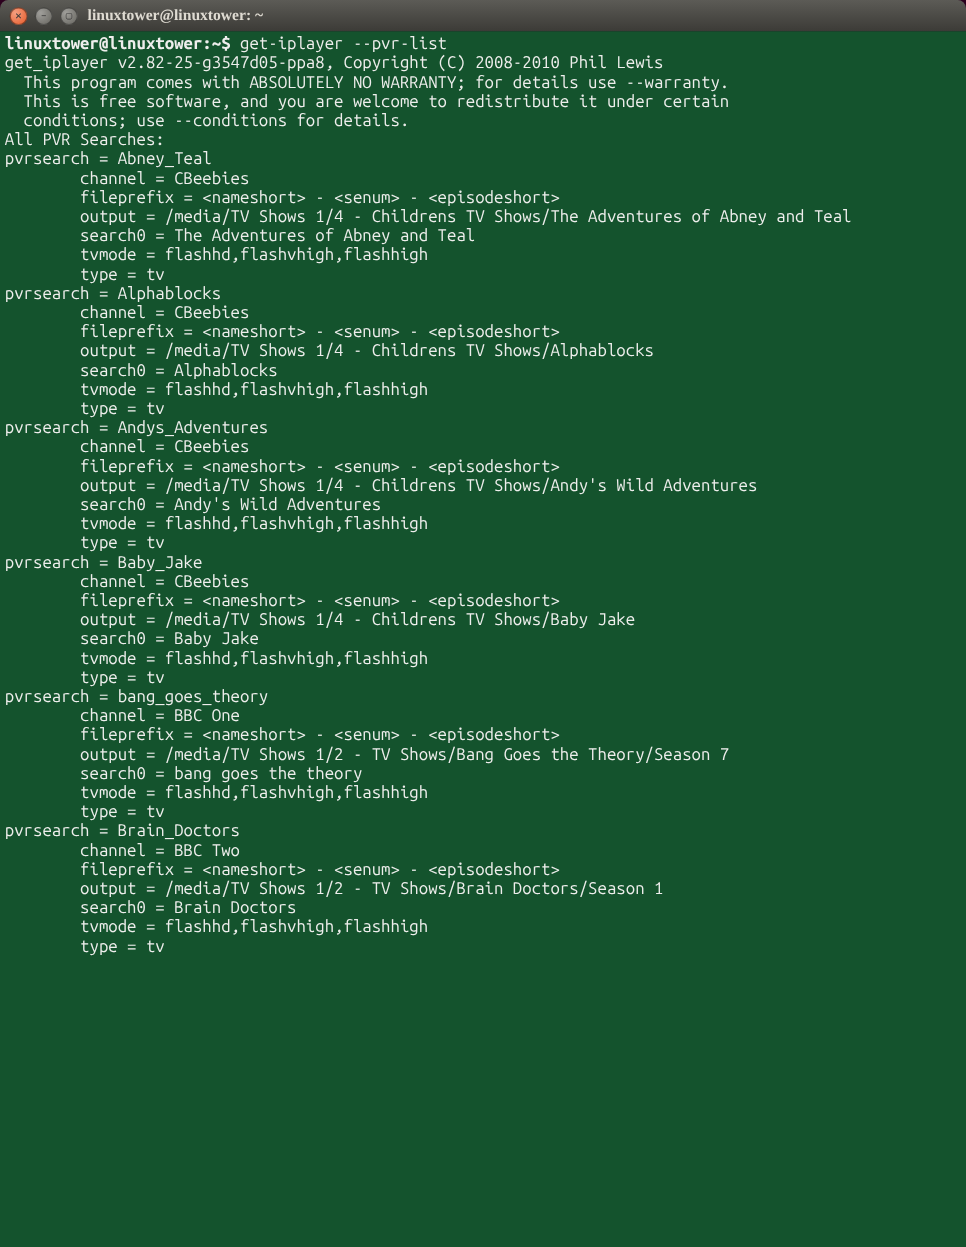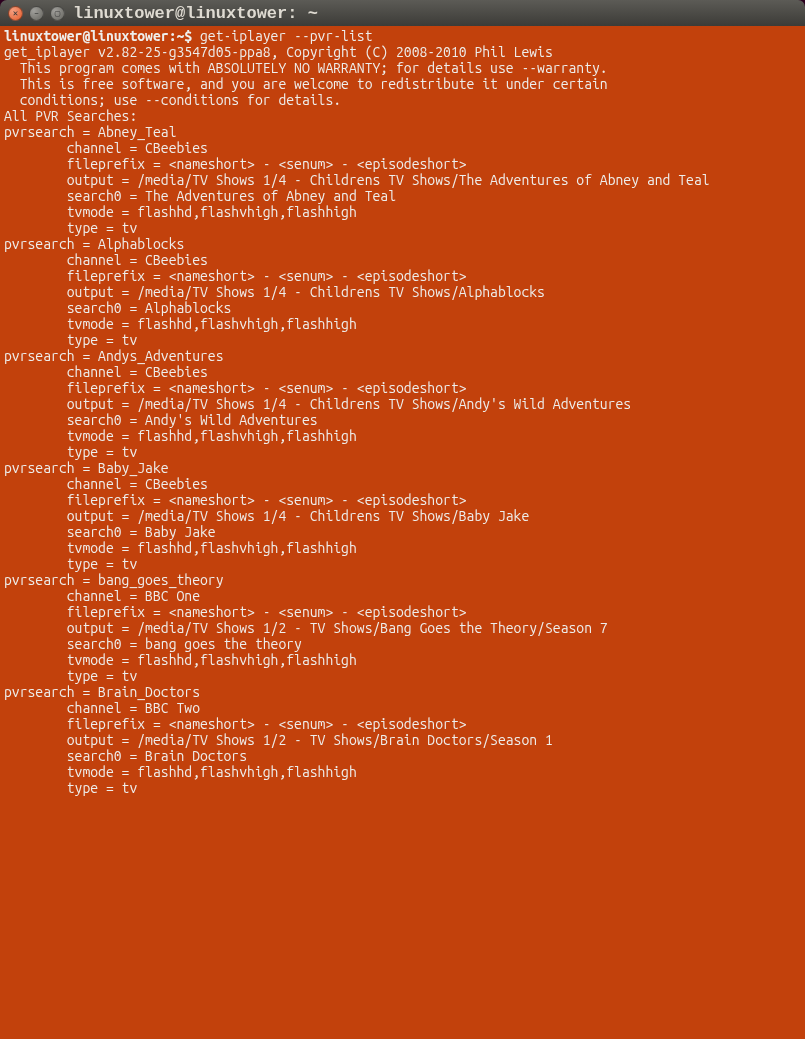--- a/index.html
+++ b/index.html
@@ -34,26 +34,26 @@
     justify-content: center;
     font-size: 9px;
     color: #3a3a3a;
     line-height: 1;
   }
   .win-btn.close { background: radial-gradient(circle at 30% 30%, #f59f80, #e55c2b); }
   .win-btn.min   { background: radial-gradient(circle at 30% 30%, #a09f9b, #66655f); }
   .win-btn.max   { background: radial-gradient(circle at 30% 30%, #a09f9b, #66655f); }
   .title {
     color: #dfdbd2;
-    font-size: 17px;
+    font-size: 13px;
     font-weight: bold;
-    font-family: Liberation Mono, monospace;
+    font-family: Liberation Serif, serif;
   }
   .terminal {
-    background: #c2410c;
+    background: #14532d;
     color: #eeeeec;
     font-size: 14px;
     line-height: 16px;
     padding: 2px 0 2px 4px;
     height: calc(1039px - 26px);
     white-space: pre;
     overflow: hidden;
   }
   .prompt { color: #eeeeec; font-weight: bold; }
   .preline { display:block; }

